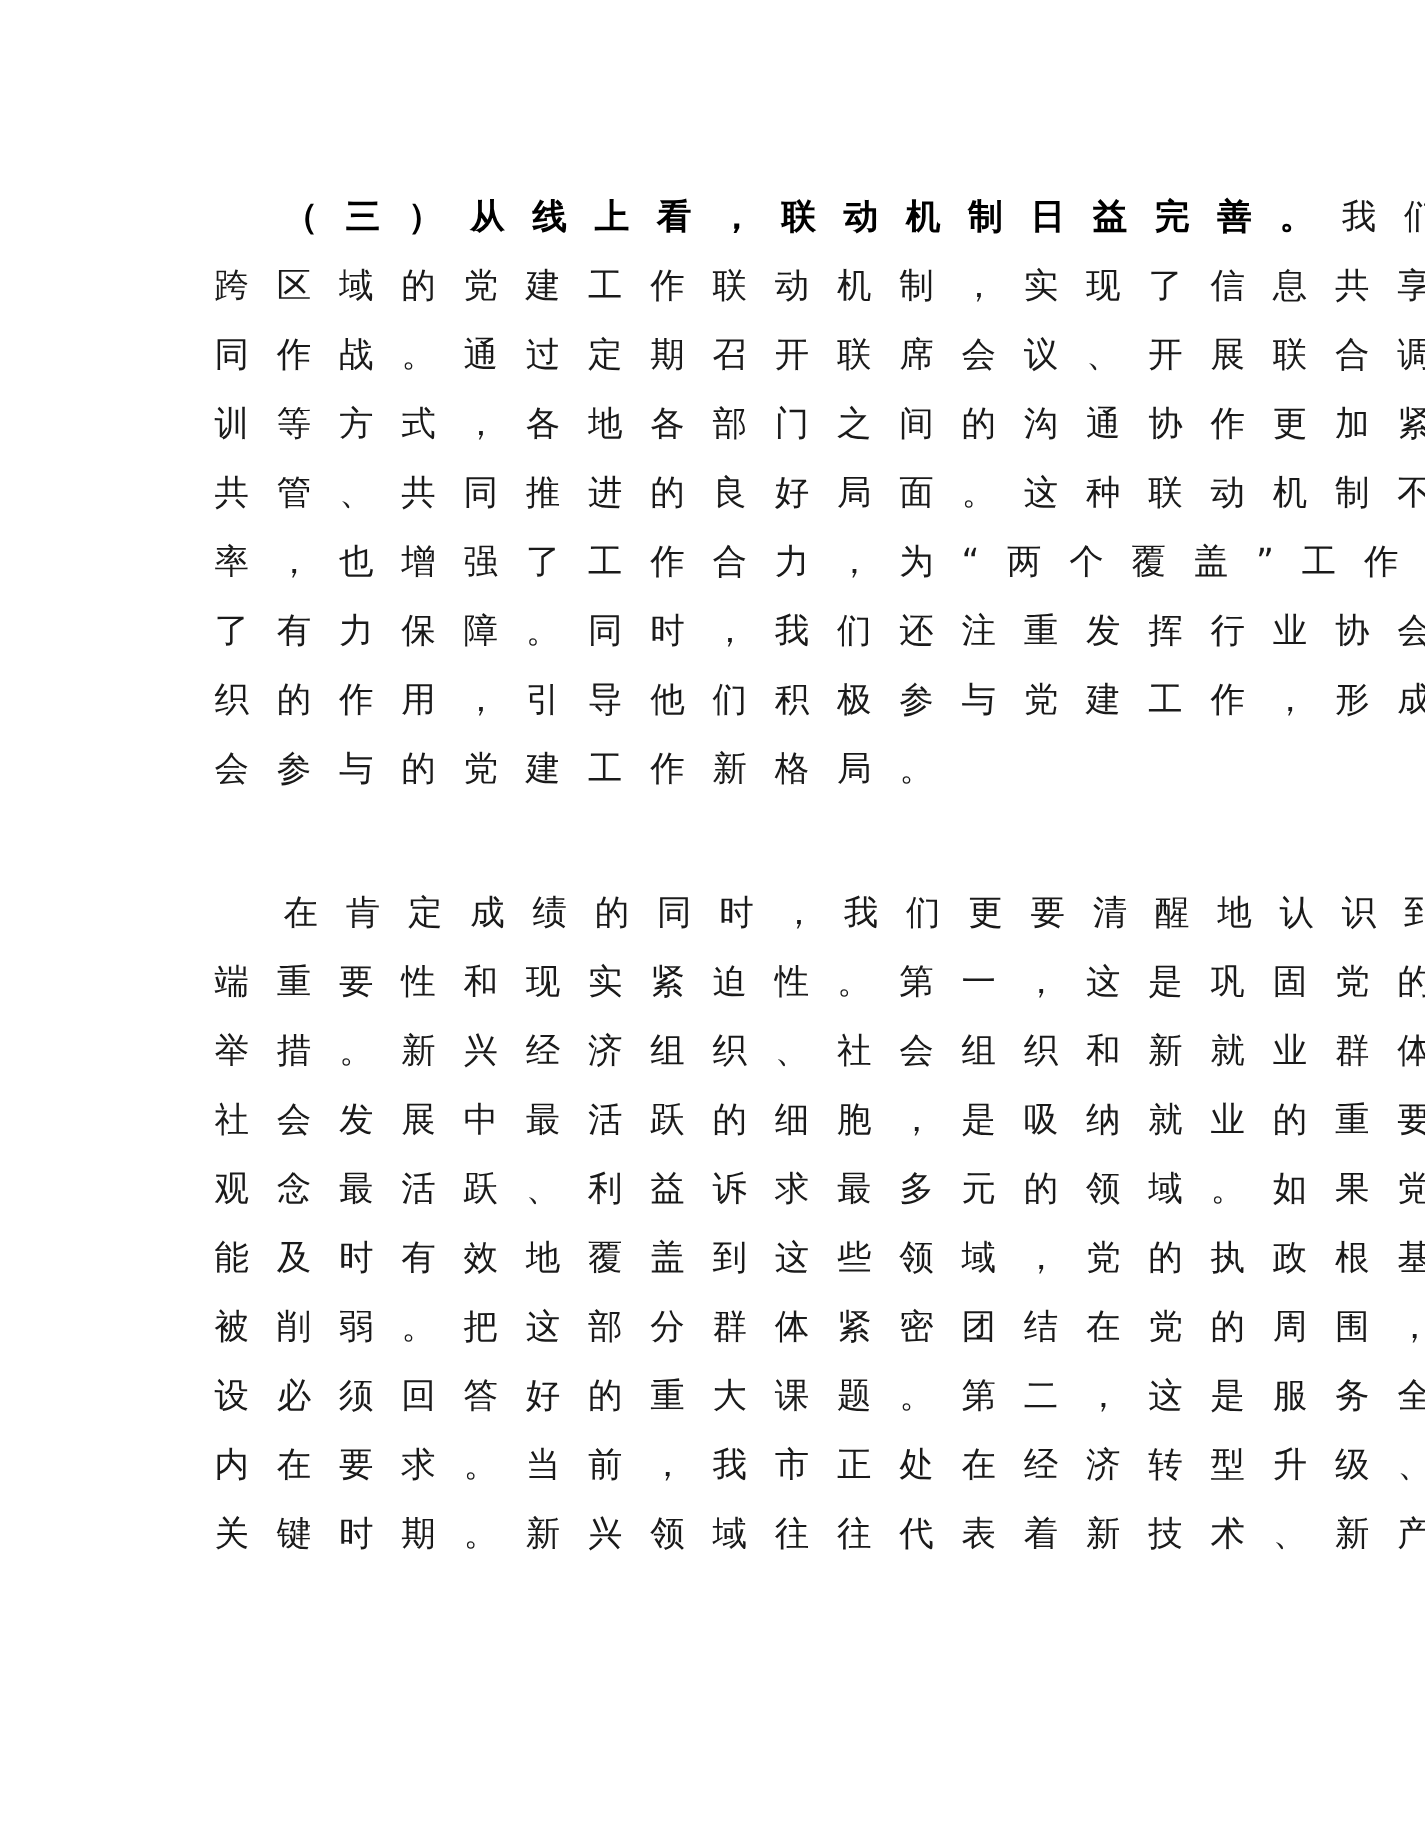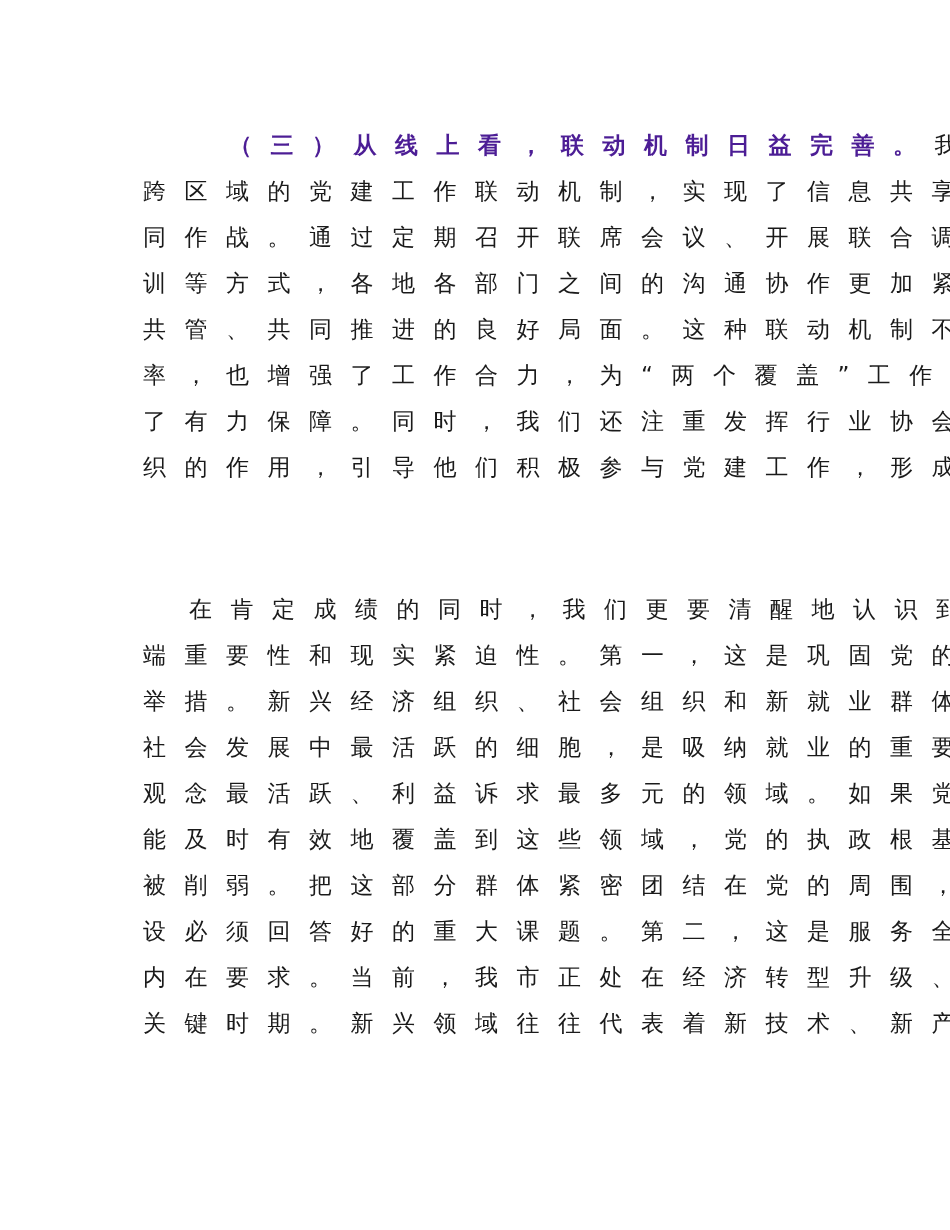--- a/index.html
+++ b/index.html
@@ -5,36 +5,37 @@
   html, body { margin: 0; padding: 0; background: #ffffff; }
   body { width: 950px; height: 1230px; position: relative; overflow: hidden; }
   .page { position: absolute; left: 0; top: 0; width: 950px; height: 1230px; background: #fff; }
   .para { position: absolute; left: 143px; width: 668px; margin: 0; }
   .line {
     display: block; height: 46px; line-height: 46px;
     font-family: "DejaVu Sans", sans-serif; font-size: 23px; color: #1a1a1a;
     white-space: nowrap; letter-spacing: 18.5px;
   }
   .indent { padding-left: 46px; }
-  .bold { font-weight: bold; color: #4c1d95; margin-left: 40px; }
+  .bold { font-weight: bold; color: #000000; }
 </style>
 </head>
 <body>
 
 <div class="page">
 
   <div class="para" style="top:122px;">
     <span class="line indent"><span class="bold">（三）从线上看，联动机制日益完善。</span><span>我们建立了跨部门、</span></span>
     <span class="line">跨区域的党建工作联动机制，实现了信息共享、资源整合和协</span>
     <span class="line">同作战。通过定期召开联席会议、开展联合调研、组织联合培</span>
     <span class="line">训等方式，各地各部门之间的沟通协作更加紧密，形成了齐抓</span>
     <span class="line">共管、共同推进的良好局面。这种联动机制不仅提高了工作效</span>
     <span class="line">率，也增强了工作合力，为“两个覆盖”工作的深入推进提供</span>
     <span class="line">了有力保障。同时，我们还注重发挥行业协会、商会等社会组</span>
     <span class="line">织的作用，引导他们积极参与党建工作，形成了政府主导、社</span>
+    <span class="line">会参与的党建工作新格局。</span>
   </div>
 
   <div class="para" style="top:586px;">
     <span class="line indent">在肯定成绩的同时，我们更要清醒地认识到这项工作的极</span>
     <span class="line">端重要性和现实紧迫性。第一，这是巩固党的执政根基的战略</span>
     <span class="line">举措。新兴经济组织、社会组织和新就业群体，已经成为经济</span>
     <span class="line">社会发展中最活跃的细胞，是吸纳就业的重要渠道，也是思想</span>
     <span class="line">观念最活跃、利益诉求最多元的领域。如果党的组织和工作不</span>
     <span class="line">能及时有效地覆盖到这些领域，党的执政根基就可能被侵蚀、</span>
     <span class="line">被削弱。把这部分群体紧密团结在党的周围，是新时代党的建</span>

